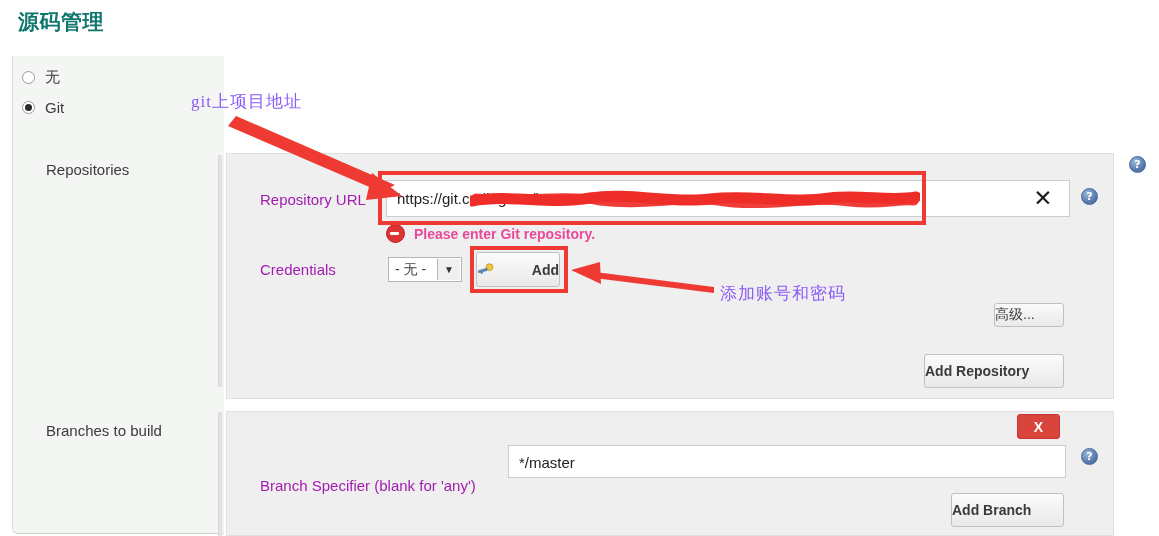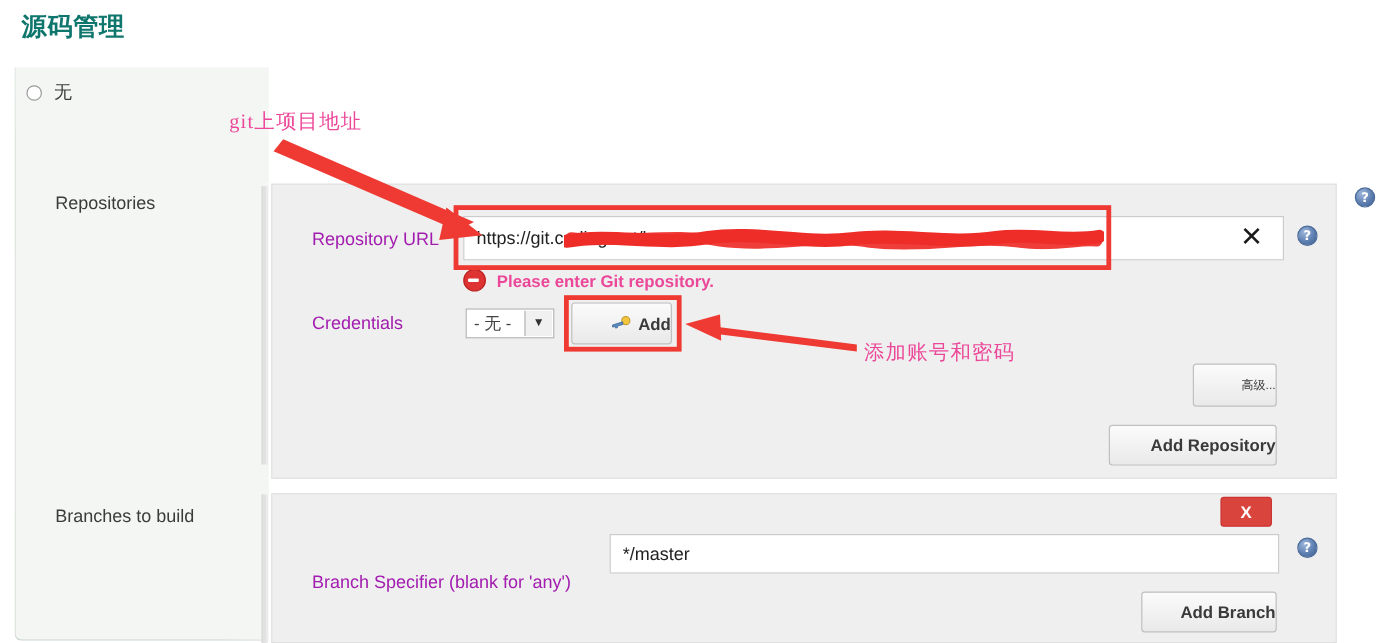--- a/index.html
+++ b/index.html
@@ -264,38 +264,37 @@
     background: linear-gradient(#fbfbfb, #e9e9e9);
     border: 1px solid #c0c0c0;
     border-radius: 3px;
     box-sizing: border-box;
     font-family: "Liberation Sans", "DejaVu Sans", sans-serif;
     font-size: 14px;
     font-weight: bold;
     color: #3a3a3a;
     display: flex;
     align-items: center;
-    justify-content: flex-end;
+    justify-content: space-between;
     white-space: nowrap;
-    padding-left: 32px;
   }
   #btn-add-credentials {
     left: 476px;
     top: 252px;
     width: 84px;
     height: 35px;
     gap: 6px;
   }
   #btn-advanced {
     left: 994px;
     top: 303px;
     width: 70px;
-    height: 36px;
+    height: 24px;
     font-weight: normal;
-    font-size: 10px;
+    font-size: 14px;
   }
   #btn-add-repository {
     left: 924px;
     top: 354px;
     width: 140px;
     height: 34px;
   }
   #btn-add-branch {
     left: 951px;
     top: 493px;
@@ -350,21 +349,21 @@
     position: absolute;
     border: 4px solid #ef3a34;
     box-sizing: border-box;
     pointer-events: none;
   }
   #annot-rect-url { left: 378px; top: 171px; width: 548px; height: 54px; }
   #annot-rect-add { left: 470px; top: 246px; width: 98px; height: 47px; }
 
   .annot-text {
     position: absolute;
-    color: #ec4899;
+    color: #8b5cf6;
     font-size: 17px;
     font-family: "Liberation Serif", "DejaVu Serif", serif;
     letter-spacing: 1px;
     white-space: nowrap;
   }
   #annot-text-url { left: 191px; top: 90px; }
   #annot-text-cred { left: 720px; top: 282px; }
 
   .annot-svg {
     position: absolute;
@@ -379,20 +378,24 @@
 <body>
 
 <div class="page-title">源码管理</div>
 
 <div class="outer-frame"></div>
 
 <div class="radio-group">
   <div class="radio-row">
     <span class="radio-mark"></span>
     <span class="radio-label">无</span>
+  </div>
+  <div class="radio-row">
+    <span class="radio-mark checked"></span>
+    <span class="radio-label">Git</span>
   </div>
 </div>
 
 <div class="section-label" id="label-repositories">Repositories</div>
 <div class="section-label" id="label-branches">Branches to build</div>
 
 <div class="panel-divider" id="divider-repo"></div>
 <div class="panel-divider" id="divider-branch"></div>
 <div class="gutter" id="gutter-repo"></div>
 

